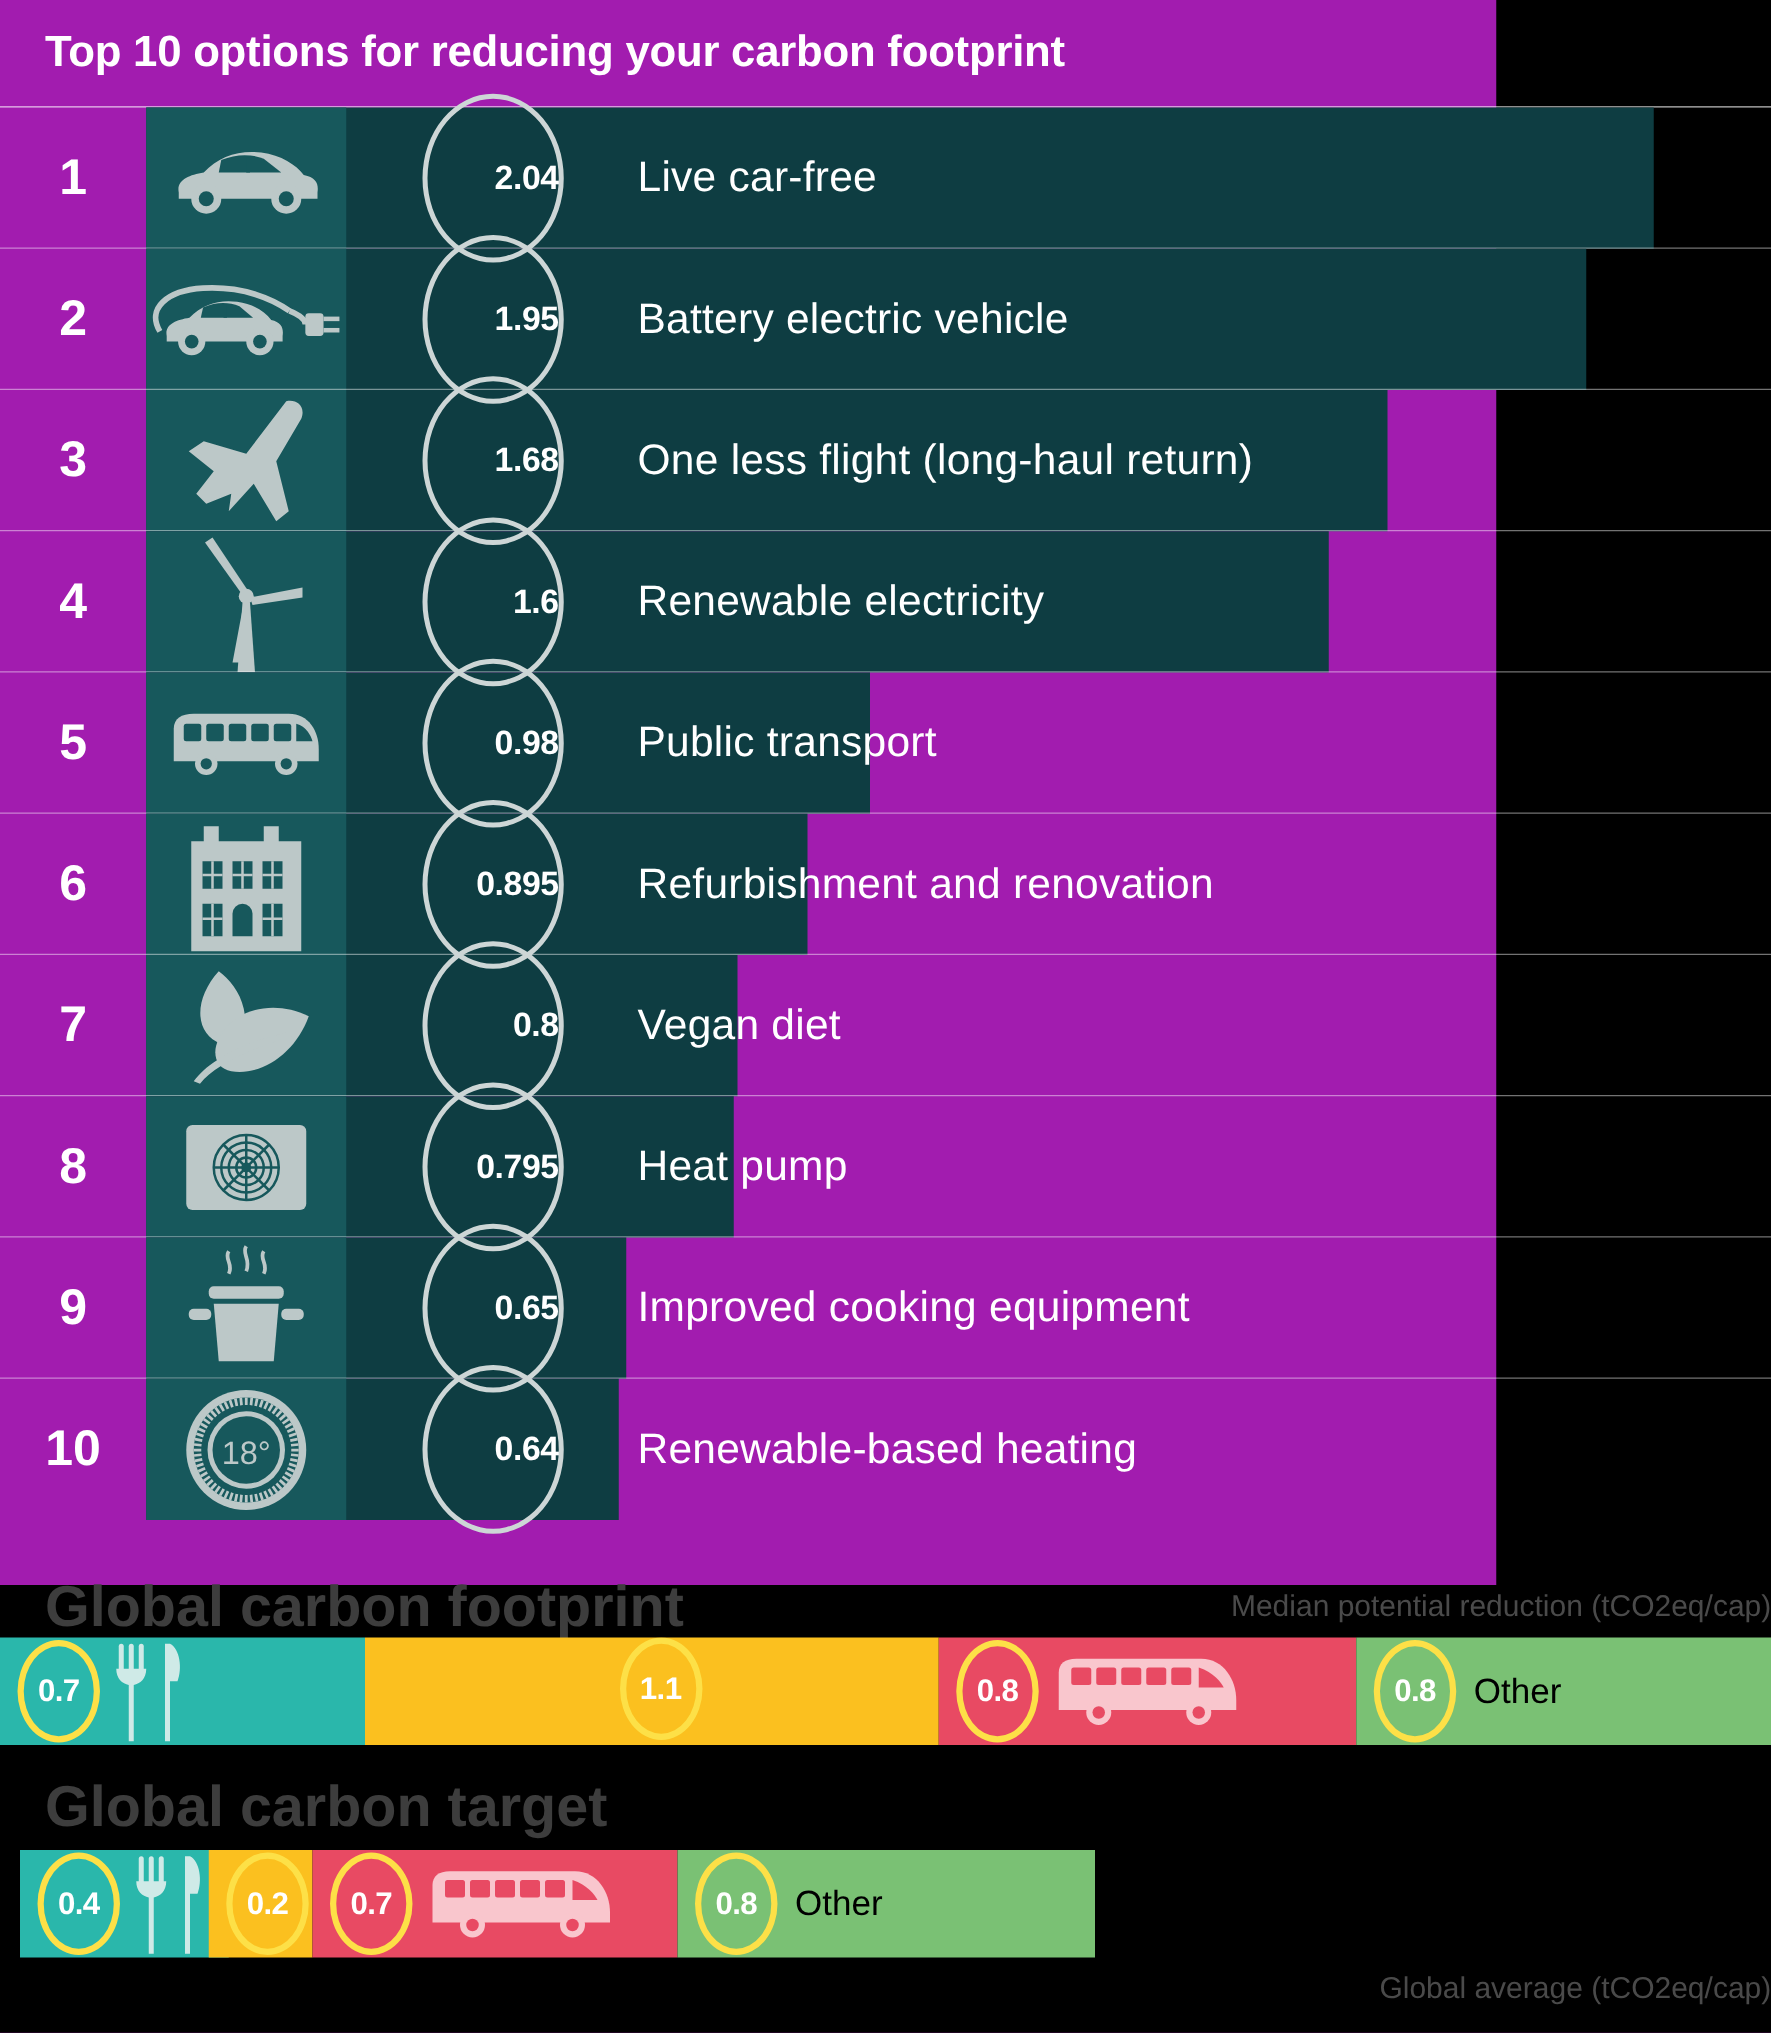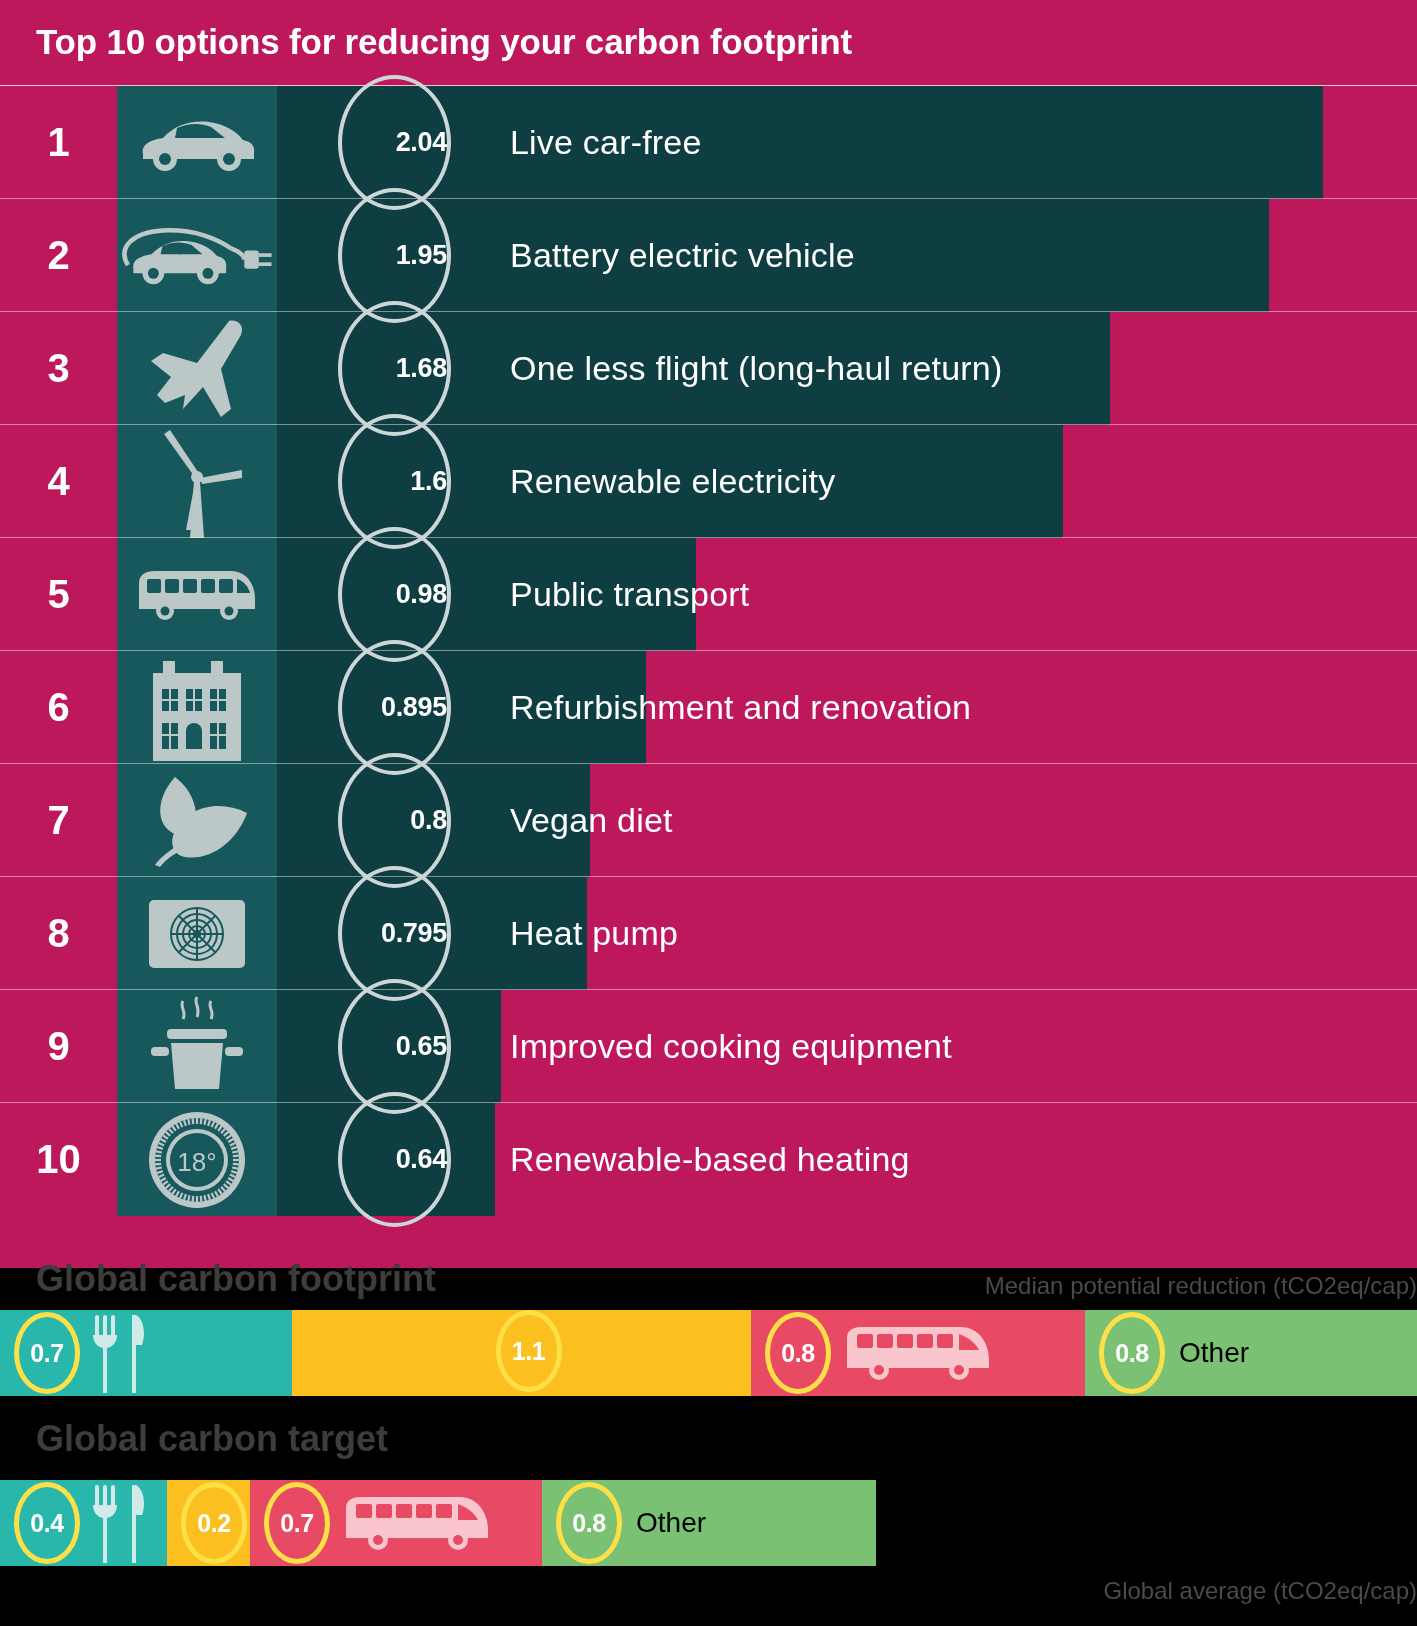--- a/index.html
+++ b/index.html
@@ -2,21 +2,21 @@
 <html><head>
 <meta charset="utf-8">
 <style>
   * { margin:0; padding:0; box-sizing:border-box; }
   html,body { width:1417px; height:1626px; background:#000; }
   body { font-family:"Liberation Sans", sans-serif; overflow:hidden; }
 
   #infographic { position:relative; width:1417px; height:1626px; background:#000; }
 
   
-  .chart { position:absolute; left:0; top:0; width:1417px; height:1268px; background:#be185d; }
+  .chart { position:absolute; left:0; top:0; width:1197px; height:1268px; background:#a21caf; }
   .chart-title {
     position:absolute; left:36px; top:22px;
     font-size:35px; font-weight:bold; color:#ffffff;
     letter-spacing:-0.2px; white-space:nowrap;
   }
 
   .rows { position:absolute; left:0; top:85px; width:1417px; height:1183px; }
 
   .row { position:relative; width:1417px; height:113px; border-top:1px solid rgba(255,255,255,.45); }
   .row:first-child { border-top:1px solid rgba(255,255,255,.75); }
@@ -60,21 +60,21 @@
   .caption {
     position:absolute; font-size:24px; color:#4a4a4a; white-space:nowrap;
     font-weight:300;
   }
   #caption-median { right:0px; top:1272px; }
   #caption-average { right:0px; top:1577px; }
 
   
   .section-title {
     position:absolute; left:36px;
-    font-size:36px; font-weight:bold; color:#3d3d3d; white-space:nowrap;
+    font-size:46px; font-weight:bold; color:#3d3d3d; white-space:nowrap;
   }
   #footprint-title { top:1258px; }
   #target-title { top:1418px; }
 
   .stackbar { position:absolute; left:0; height:86px; }
   #footprint-bar { top:1310px; }
   #target-bar { top:1480px; }
 
   .seg { position:absolute; top:0; height:86px; display:flex; align-items:center; }
   .seg-bubble {
@@ -463,21 +463,21 @@
       <div class="seg" style="left: 1085px; width: 334px; background: rgb(122, 193, 116); overflow: hidden;">
         <div class="seg-bubble">
           <span>0.8</span>
         </div>
         <div class="seg-other">Other</div>
       </div>
     </div>
 
   <div class="section-title" id="target-title">Global carbon target</div>
   <div class="stackbar" id="target-bar" style="width: 876px;">
-      <div class="seg" style="left: 0px; width: 167px; background: rgb(42, 183, 171); overflow: hidden;">
+      <div class="seg" style="left: 16px; width: 167px; background: rgb(42, 183, 171); overflow: hidden;">
         <div class="seg-bubble">
           <span>0.4</span>
         </div>
         <div class="seg-icon" style="color:#cfeae7">
           <svg width="56" height="84" viewBox="0 0 56 84">
             <g fill="currentColor">
       <rect x="3" y="4" width="4" height="22" rx="2"></rect>
               <rect x="11" y="4" width="4" height="22" rx="2"></rect>
               <rect x="19" y="4" width="4" height="22" rx="2"></rect>
       <path d="M1 24 C1 32 6 36 11 37 L11 82 L15 82 L15 37 C20 36 25 32 25 24 Z"></path>

